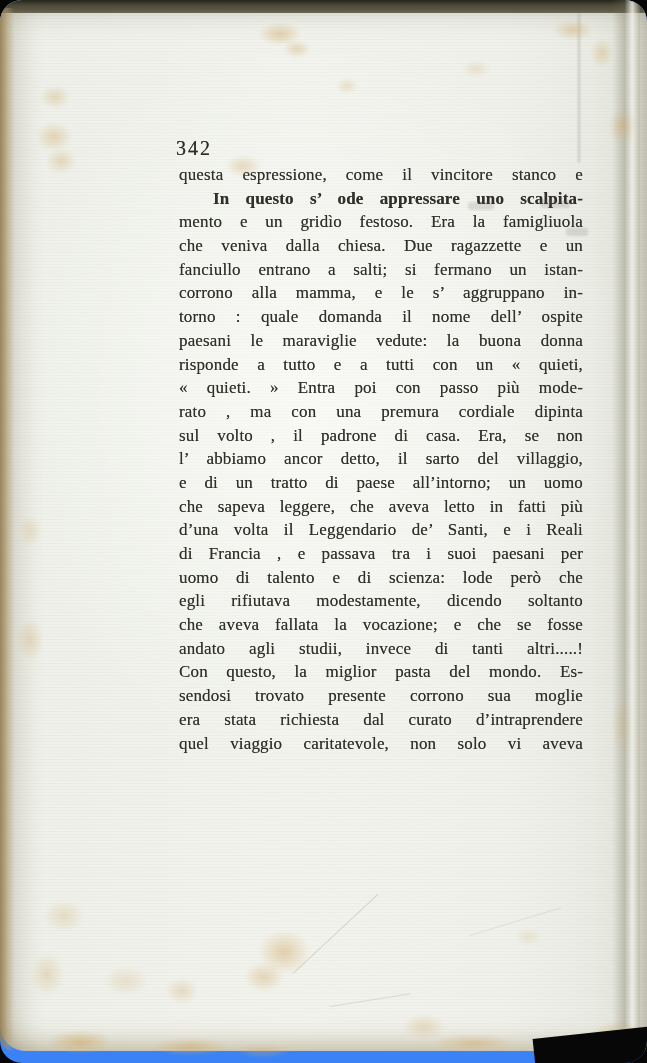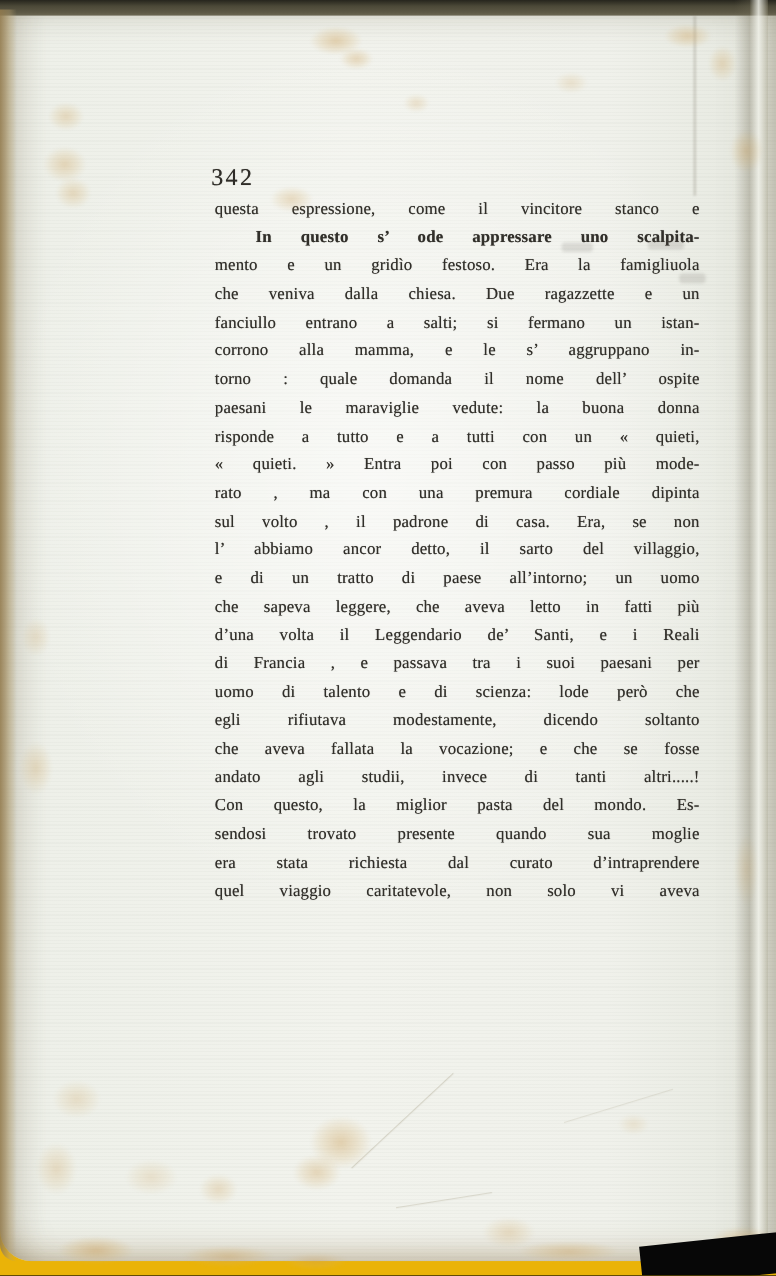--- a/index.html
+++ b/index.html
@@ -1,20 +1,21 @@
 <!DOCTYPE html>
 <html><head>
 <meta charset="utf-8">
 <title>Scanned book page</title>
 <style>
   html,body{margin:0;padding:0;background:#060606;}
   #scan{
     position:relative;width:647px;height:1063px;overflow:hidden;
-    background:#eab308;
+    background:#3b82f6;
     font-family:"Liberation Serif","DejaVu Serif",serif;
+    border-radius:22px;
   }
   
   #paper{
     position:absolute;left:0;top:0;width:647px;height:1051px;
     background:
       radial-gradient(ellipse 420px 500px at 48% 38%, rgba(255,255,255,0.55), rgba(255,255,255,0) 75%),
       repeating-linear-gradient(0deg, rgba(170,176,166,0.07) 0 1px, rgba(255,255,255,0) 1px 3px),
       linear-gradient(90deg,#e4e5dd 0,#eef0e9 6%,#f2f3ed 45%,#f0f1eb 78%,#e9ebe3 93%,#ecede5 100%);
     box-shadow:
       inset 26px 0 34px -22px rgba(125,108,70,0.45),
@@ -49,21 +50,21 @@
     background:#070707;transform:rotate(-6deg);
   }
   
   #page-number{
     position:absolute;left:176px;top:137px;
     font-size:20px;letter-spacing:2px;color:#2e2c27;
     text-shadow:0 0 0.6px rgba(46,44,39,0.7);
   }
   #text-block{
     position:absolute;left:179px;top:163px;width:404px;
-    color:#312f2a;font-size:14px;
+    color:#312f2a;font-size:17px;
     text-shadow:0 0 0.6px rgba(49,47,42,0.65);
     letter-spacing:0.15px;word-spacing:1.5px;
   }
   .line{height:23.7px;line-height:23.7px;white-space:normal;
     text-align:justify;text-align-last:justify;}
   .line.no-just{text-align-last:left;}
   .line.indent{text-indent:34px;font-weight:bold;}
   
   .stain{position:absolute;border-radius:50%;filter:blur(1.2px);
     background:radial-gradient(closest-side, rgba(205,163,96,0.75), rgba(212,178,115,0.4) 58%, rgba(212,178,115,0) 100%);}
@@ -101,21 +102,21 @@
       <div class="line">l’ abbiamo ancor detto, il sarto del villaggio,</div>
       <div class="line">e di un tratto di paese all’intorno; un uomo</div>
       <div class="line">che sapeva leggere, che aveva letto in fatti più</div>
       <div class="line">d’una volta il Leggendario de’ Santi, e i Reali</div>
       <div class="line">di Francia , e passava tra i suoi paesani per</div>
       <div class="line">uomo di talento e di scienza: lode però che</div>
       <div class="line">egli rifiutava modestamente, dicendo soltanto</div>
       <div class="line">che aveva fallata la vocazione; e che se fosse</div>
       <div class="line">andato agli studii, invece di tanti altri.....!</div>
       <div class="line">Con questo, la miglior pasta del mondo. Es-</div>
-      <div class="line">sendosi trovato presente quando sua moglie</div>
+      <div class="line">sendosi trovato presente corrono sua moglie</div>
       <div class="line">era stata richiesta dal curato d’intraprendere</div>
       <div class="line">quel viaggio caritatevole, non solo vi aveva</div>
     </div>
 
   <div id="stains">
       <div class="stain" style="left: 40px; top: 85px; width: 30px; height: 24px; opacity: 0.45;"></div>
       <div class="stain" style="left: 36px; top: 122px; width: 36px; height: 30px; opacity: 0.5;"></div>
       <div class="stain" style="left: 46px; top: 148px; width: 30px; height: 26px; opacity: 0.45;"></div>
       <div class="stain" style="left: 258px; top: 22px; width: 44px; height: 24px; opacity: 0.6;"></div>
       <div class="stain" style="left: 283px; top: 40px; width: 28px; height: 18px; opacity: 0.5;"></div>

